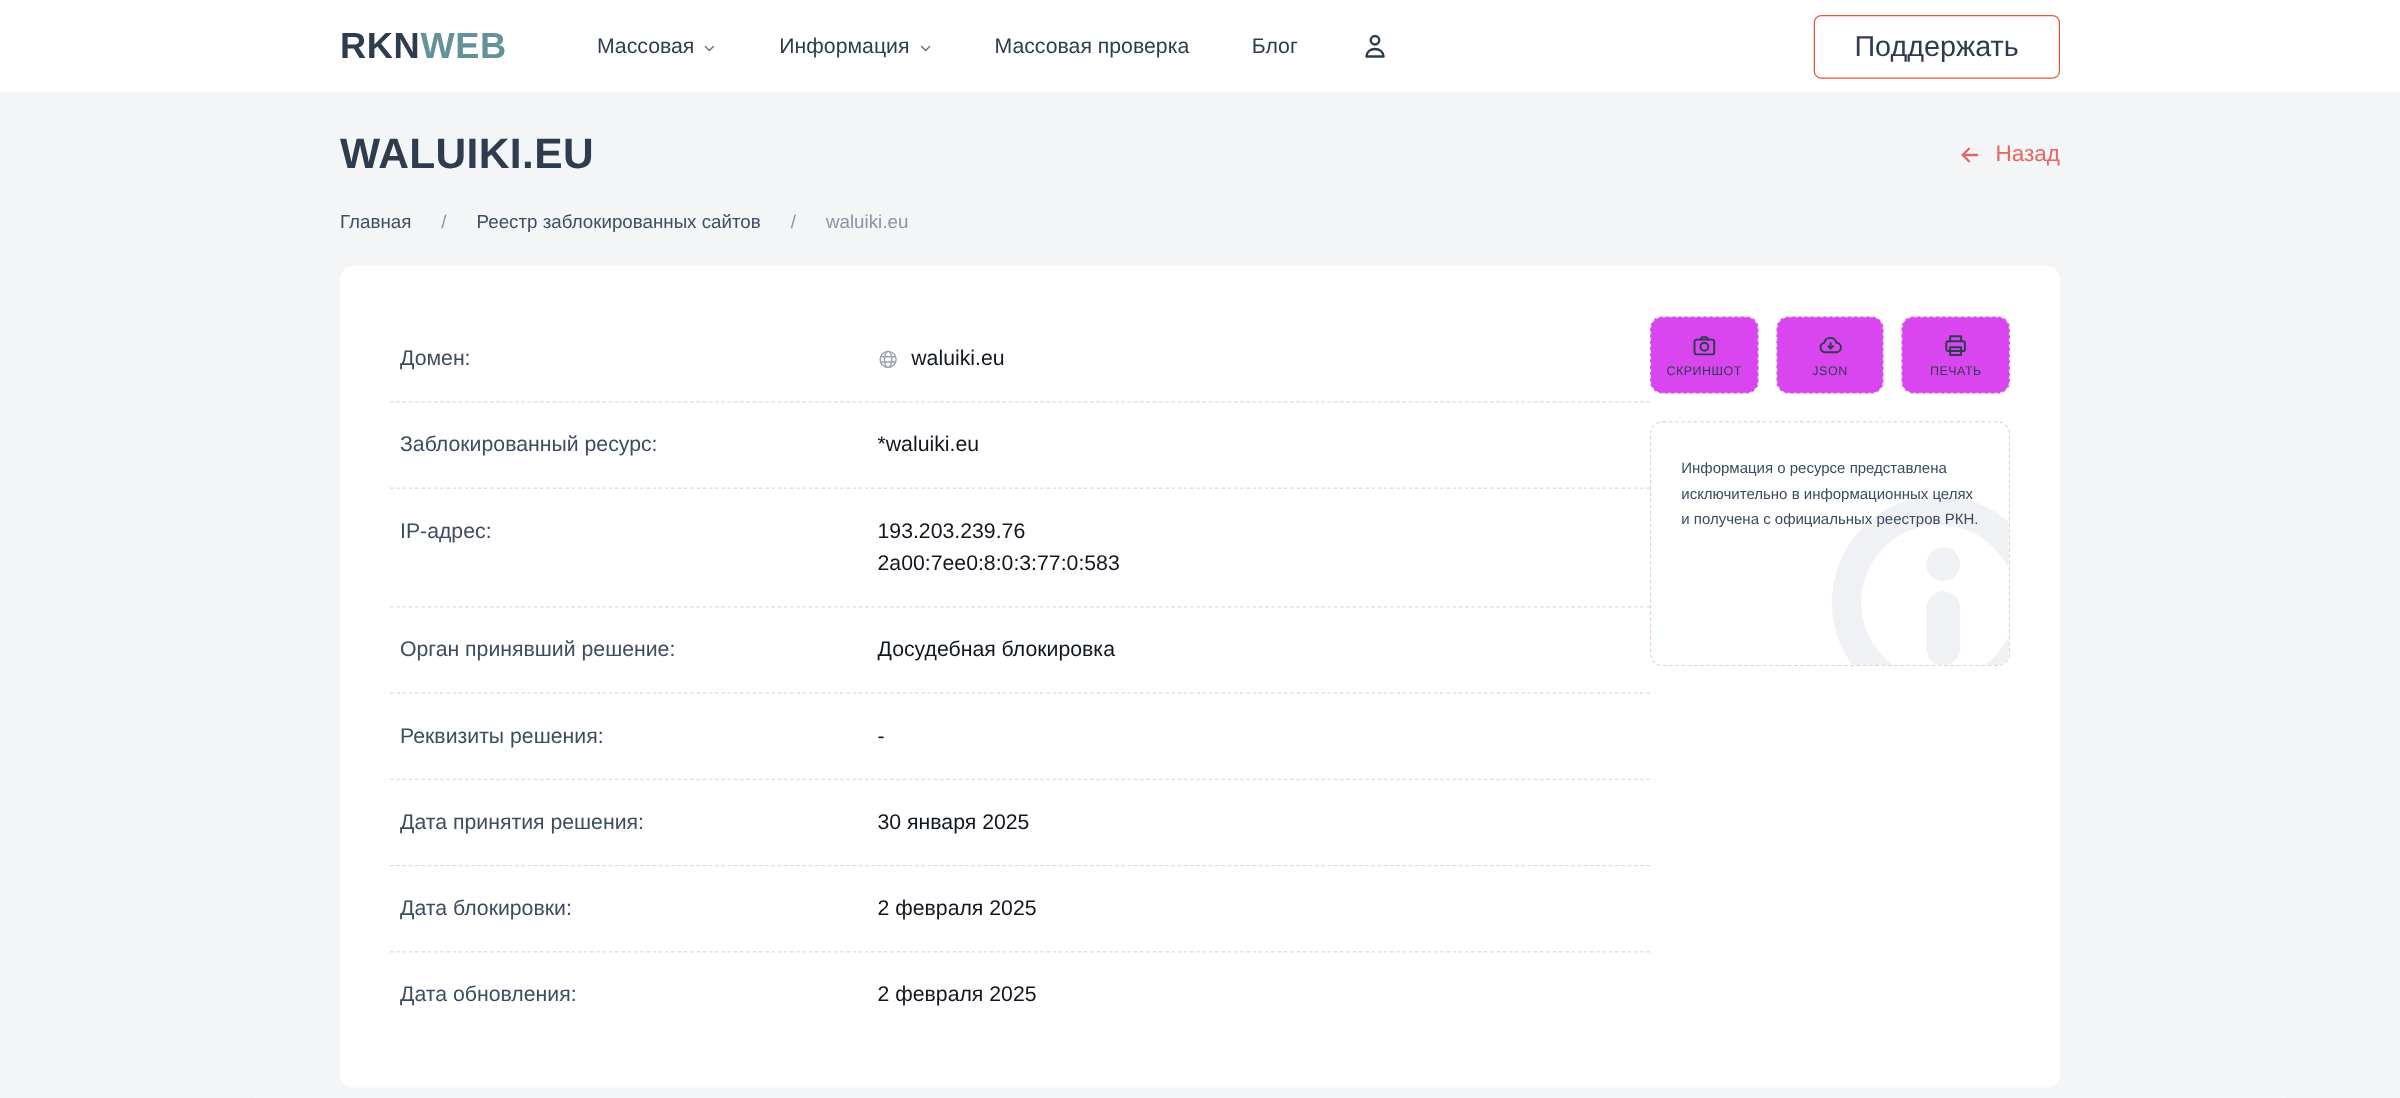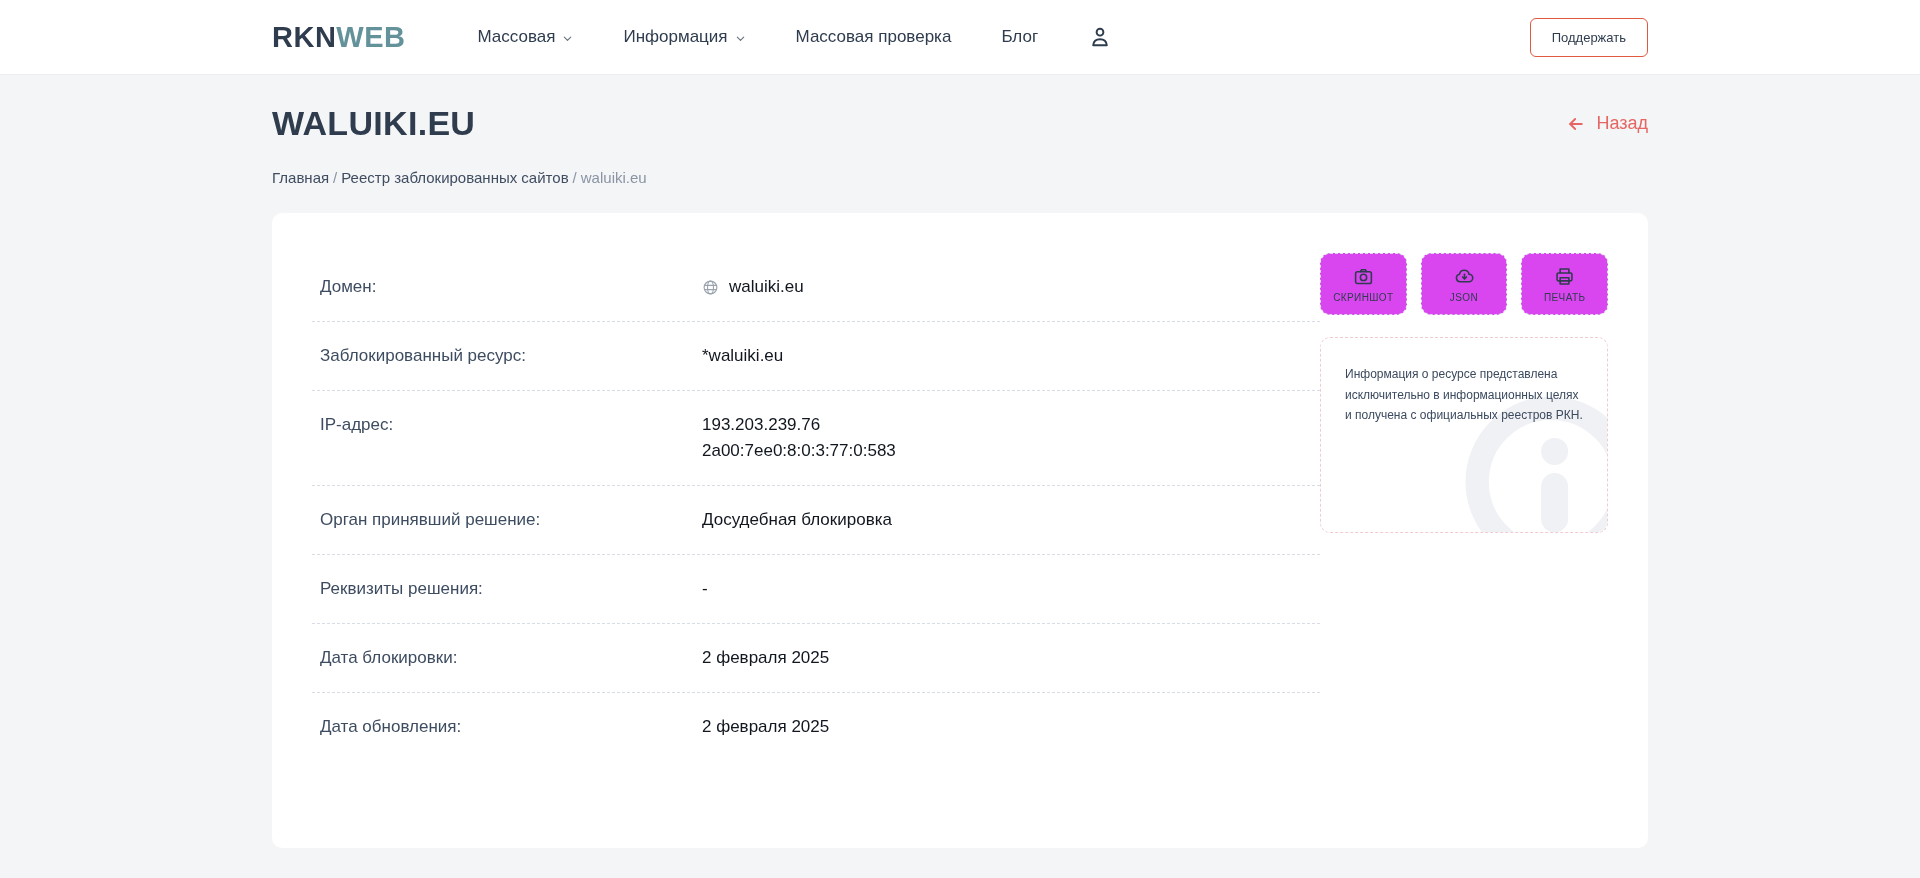--- a/index.html
+++ b/index.html
@@ -32,34 +32,34 @@
     font-size: 17px; color: #2e3c4e; cursor: pointer; white-space: nowrap;
   }
   .chev { width: 11px; height: 11px; color: #66707e; margin-top: 2px; }
   .user-btn { display: flex; align-items: center; cursor: pointer; }
   .user-btn svg { width: 24px; height: 24px; color: #2e3c4e; }
   .support-btn {
     margin-left: auto;
     background: #ffffff;
     border: 1px solid #e05a3f;
     border-radius: 6px;
-    padding: 11px 21px;
-    font-size: 13px;
+    padding: 11px 32px;
+    font-size: 23px;
     color: #2e3c4e;
     cursor: pointer;
     font-family: inherit;
   }
 
   
   .title-row { display: flex; align-items: center; justify-content: space-between; margin-top: 29px; }
   .page-title { font-size: 34px; font-weight: 700; color: #2e3c4e; letter-spacing: .3px; }
   .back-link { display: flex; align-items: center; gap: 10px; color: #e56662; font-size: 18px; cursor: pointer; }
   .back-link svg { width: 20px; height: 20px; }
 
-  .breadcrumb { margin-top: 26px; font-size: 15px; color: #8a94a4; display: flex; gap: 4px; align-items: center; }
+  .breadcrumb { margin-top: 26px; font-size: 15px; color: #8a94a4; display: flex; gap: 24px; align-items: center; }
   .crumb-link { color: #3f4d60; cursor: pointer; }
   .crumb-sep { color: #8a94a4; }
   .crumb-current { color: #8a94a4; }
 
   
   .card {
     margin-top: 27px;
     background: #ffffff;
     border-radius: 10px;
     padding: 40px;
@@ -218,20 +218,24 @@
       <div class="detail-row">
         <div class="row-label">Орган принявший решение:</div>
         <div class="row-value">Досудебная блокировка</div>
       </div>
 
       <div class="detail-row">
         <div class="row-label">Реквизиты решения:</div>
         <div class="row-value">-</div>
       </div>
 
+      <div class="detail-row">
+        <div class="row-label">Дата принятия решения:</div>
+        <div class="row-value">30 января 2025</div>
+      </div>
 
       <div class="detail-row">
         <div class="row-label">Дата блокировки:</div>
         <div class="row-value">2 февраля 2025</div>
       </div>
 
       <div class="detail-row">
         <div class="row-label">Дата обновления:</div>
         <div class="row-value">2 февраля 2025</div>
       </div>

